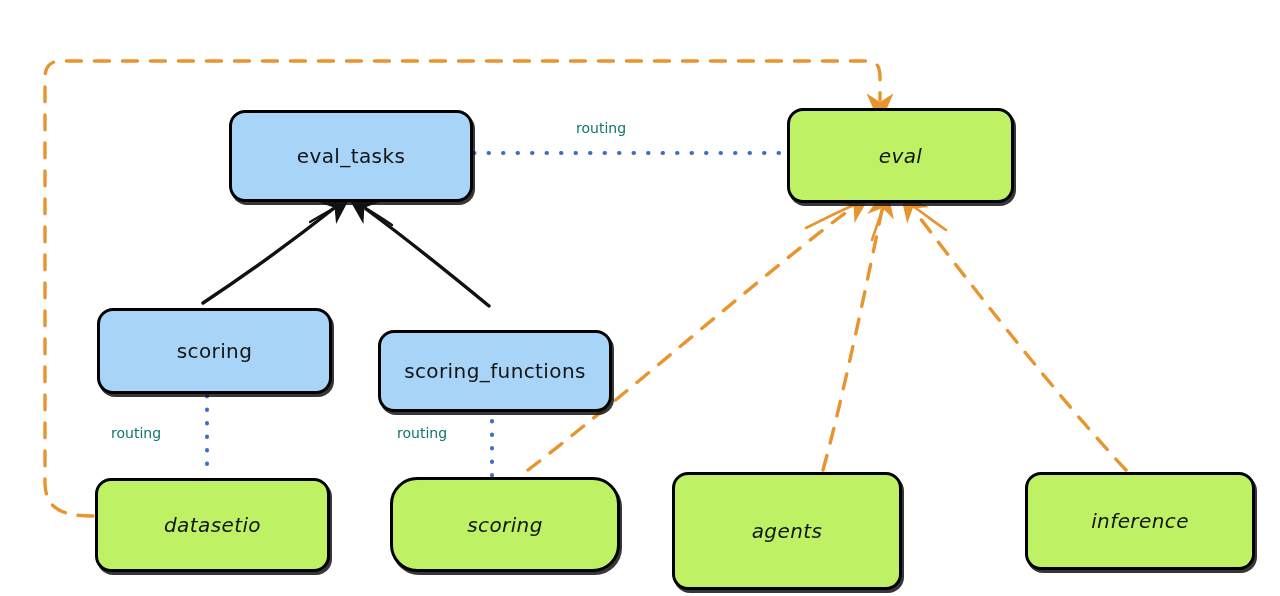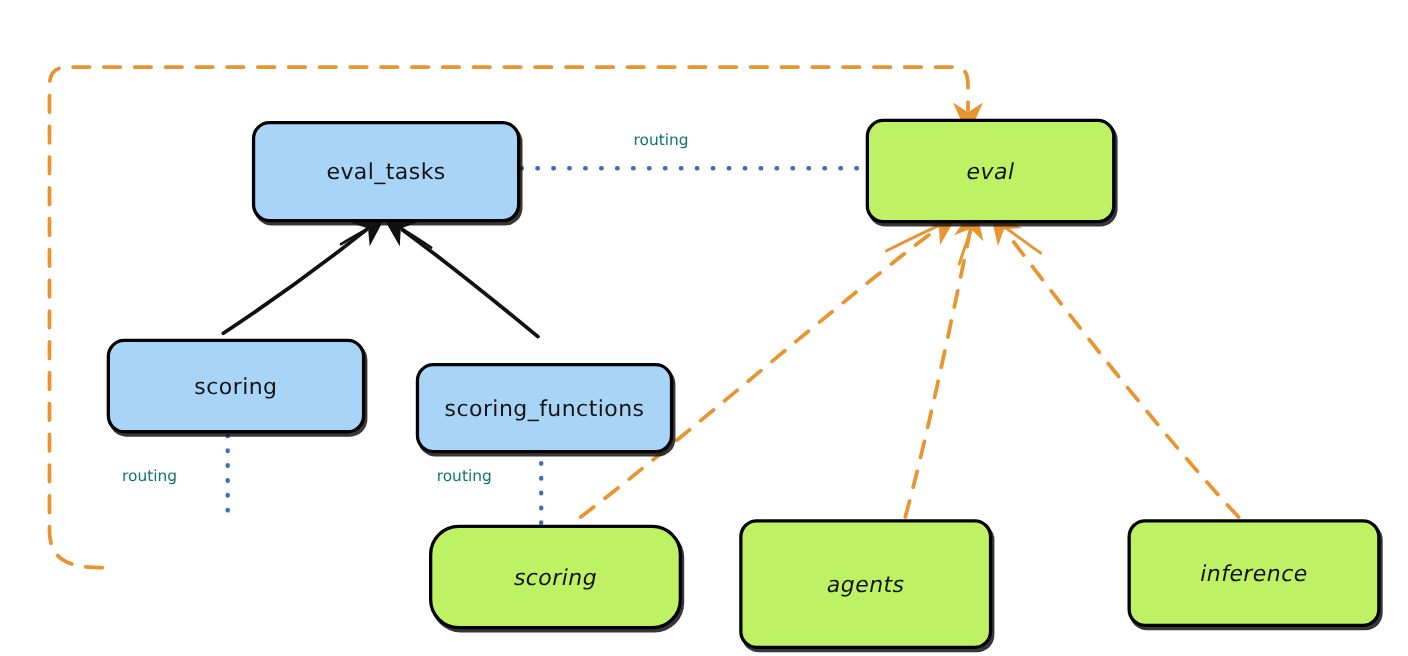--- a/index.html
+++ b/index.html
@@ -120,20 +120,23 @@
   </div>
 
   <div class="node blue" style="left:97px; top:308px; width:235px; height:86px;">
     <span class="node-label">scoring</span>
   </div>
 
   <div class="node blue" style="left:378px; top:310px; width:234px; height:82px;margin-top:20px;">
     <span class="node-label">scoring_functions</span>
   </div>
 
+  <div class="node green" style="left:95px; top:478px; width:235px; height:94px;">
+    <span class="node-label">datasetio</span>
+  </div>
 
   <div class="node green" style="left:390px; top:477px; width:230px; height:95px;border-radius:27px;">
     <span class="node-label">scoring</span>
   </div>
 
   <div class="node green" style="left:672px; top:472px; width:230px; height:118px;">
     <span class="node-label">agents</span>
   </div>
 
   <div class="node green" style="left:1025px; top:472px; width:230px; height:98px;">

